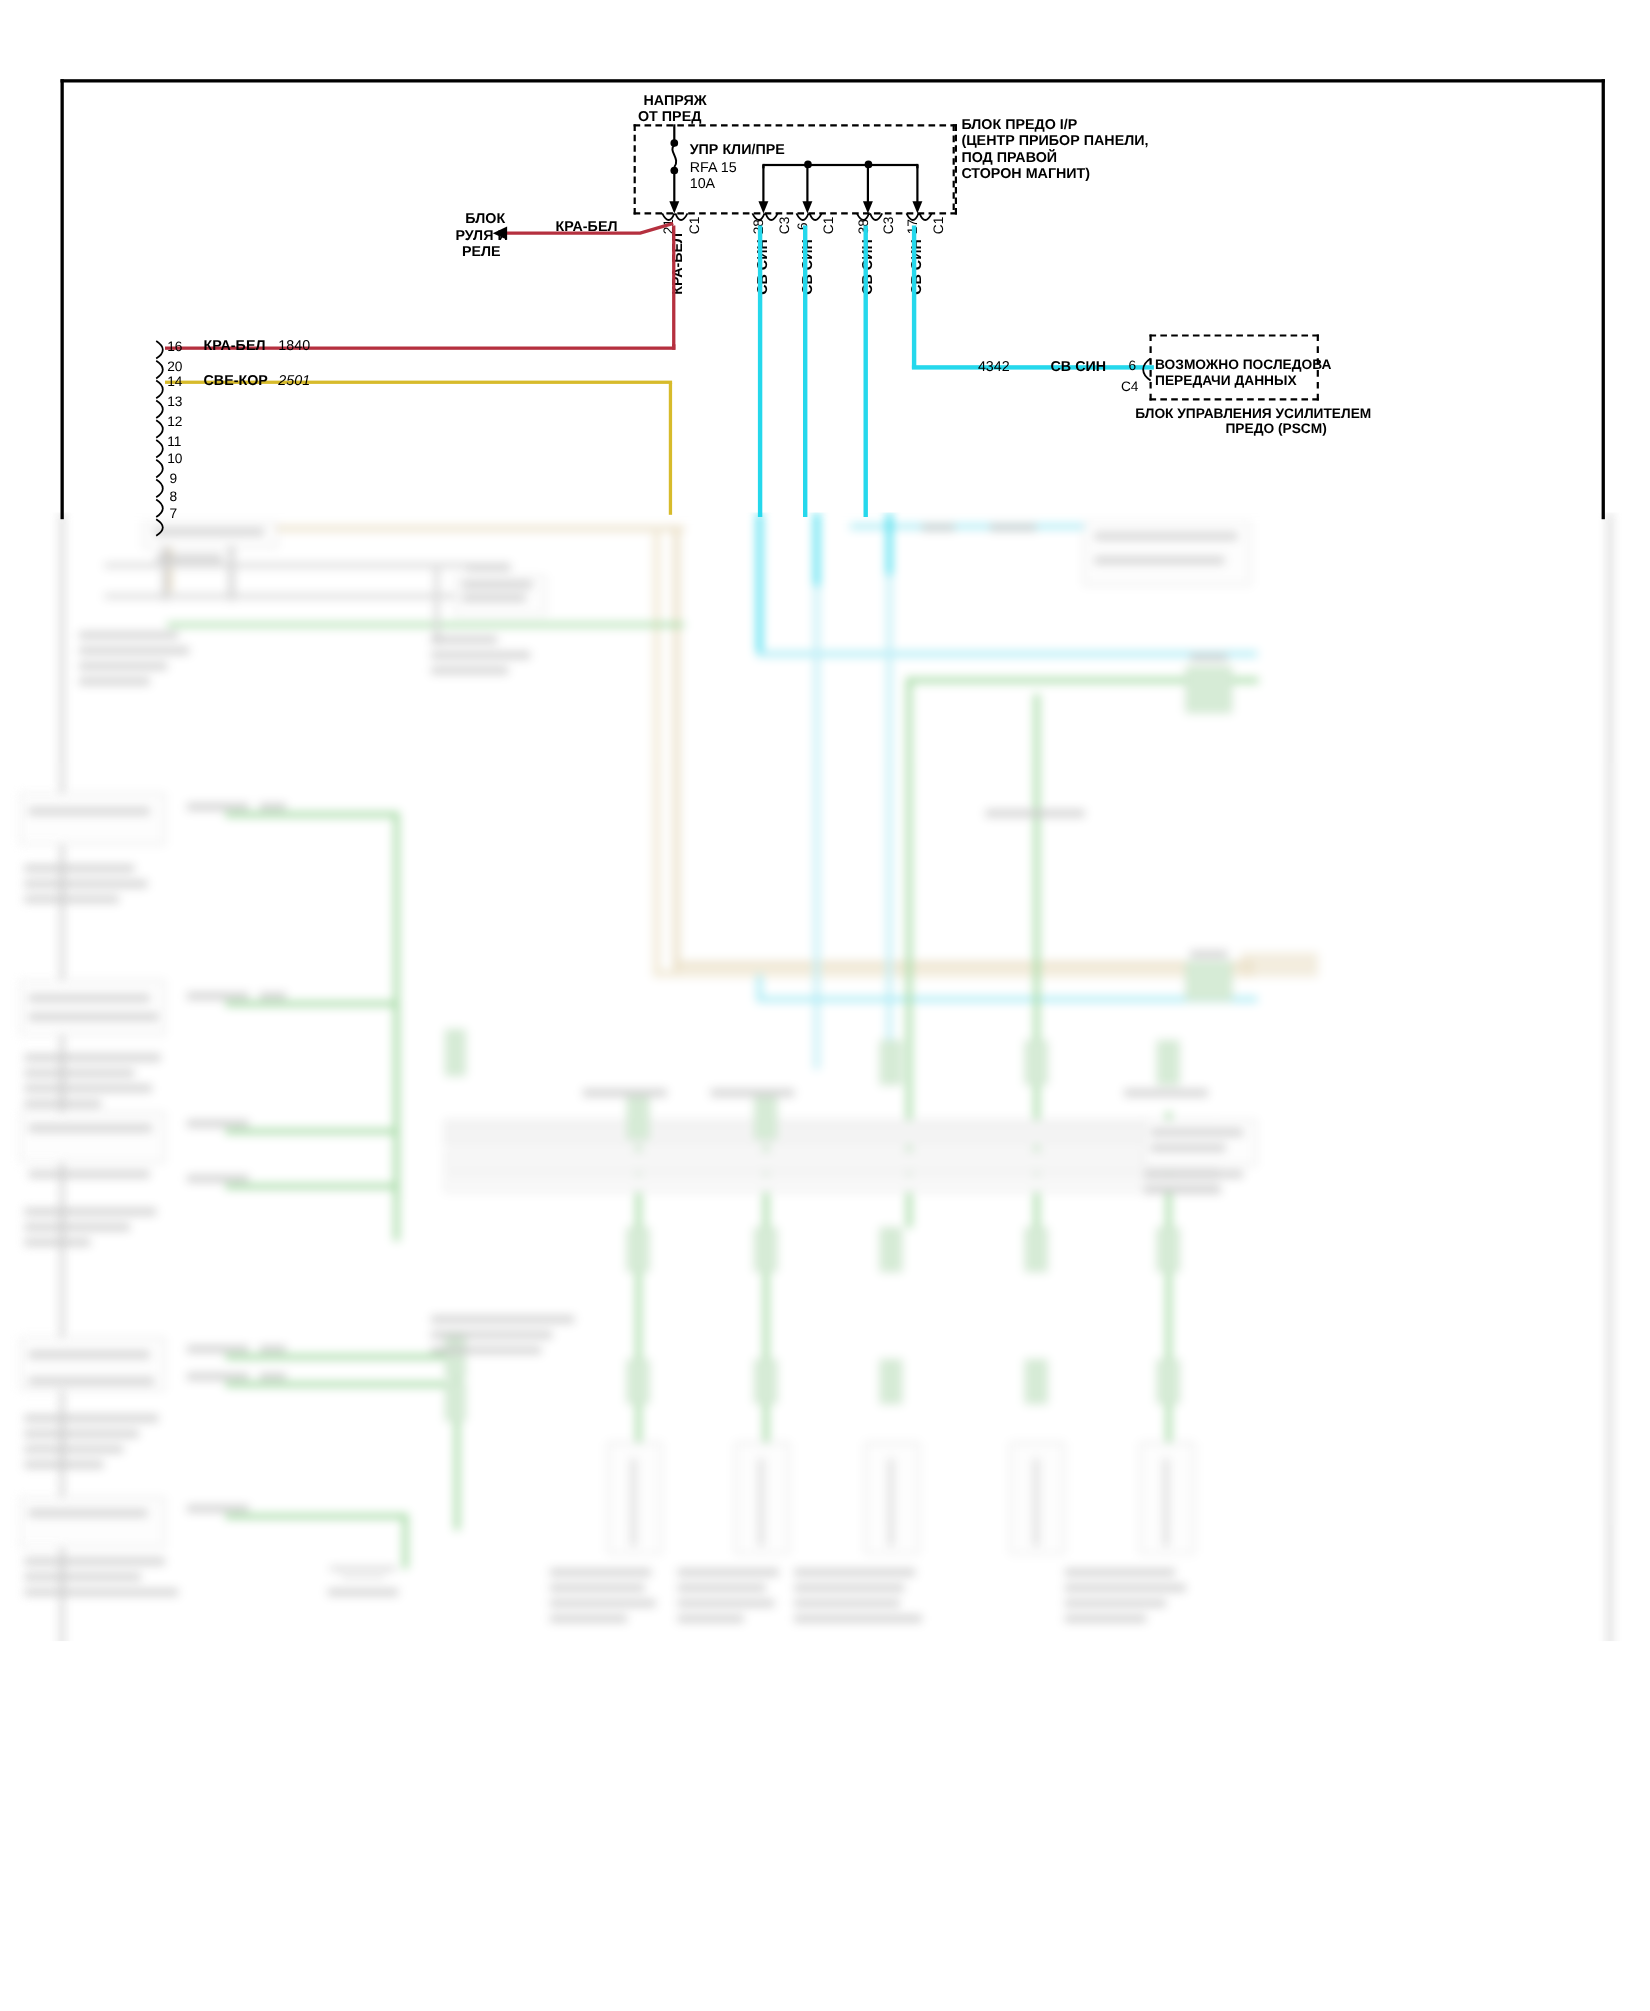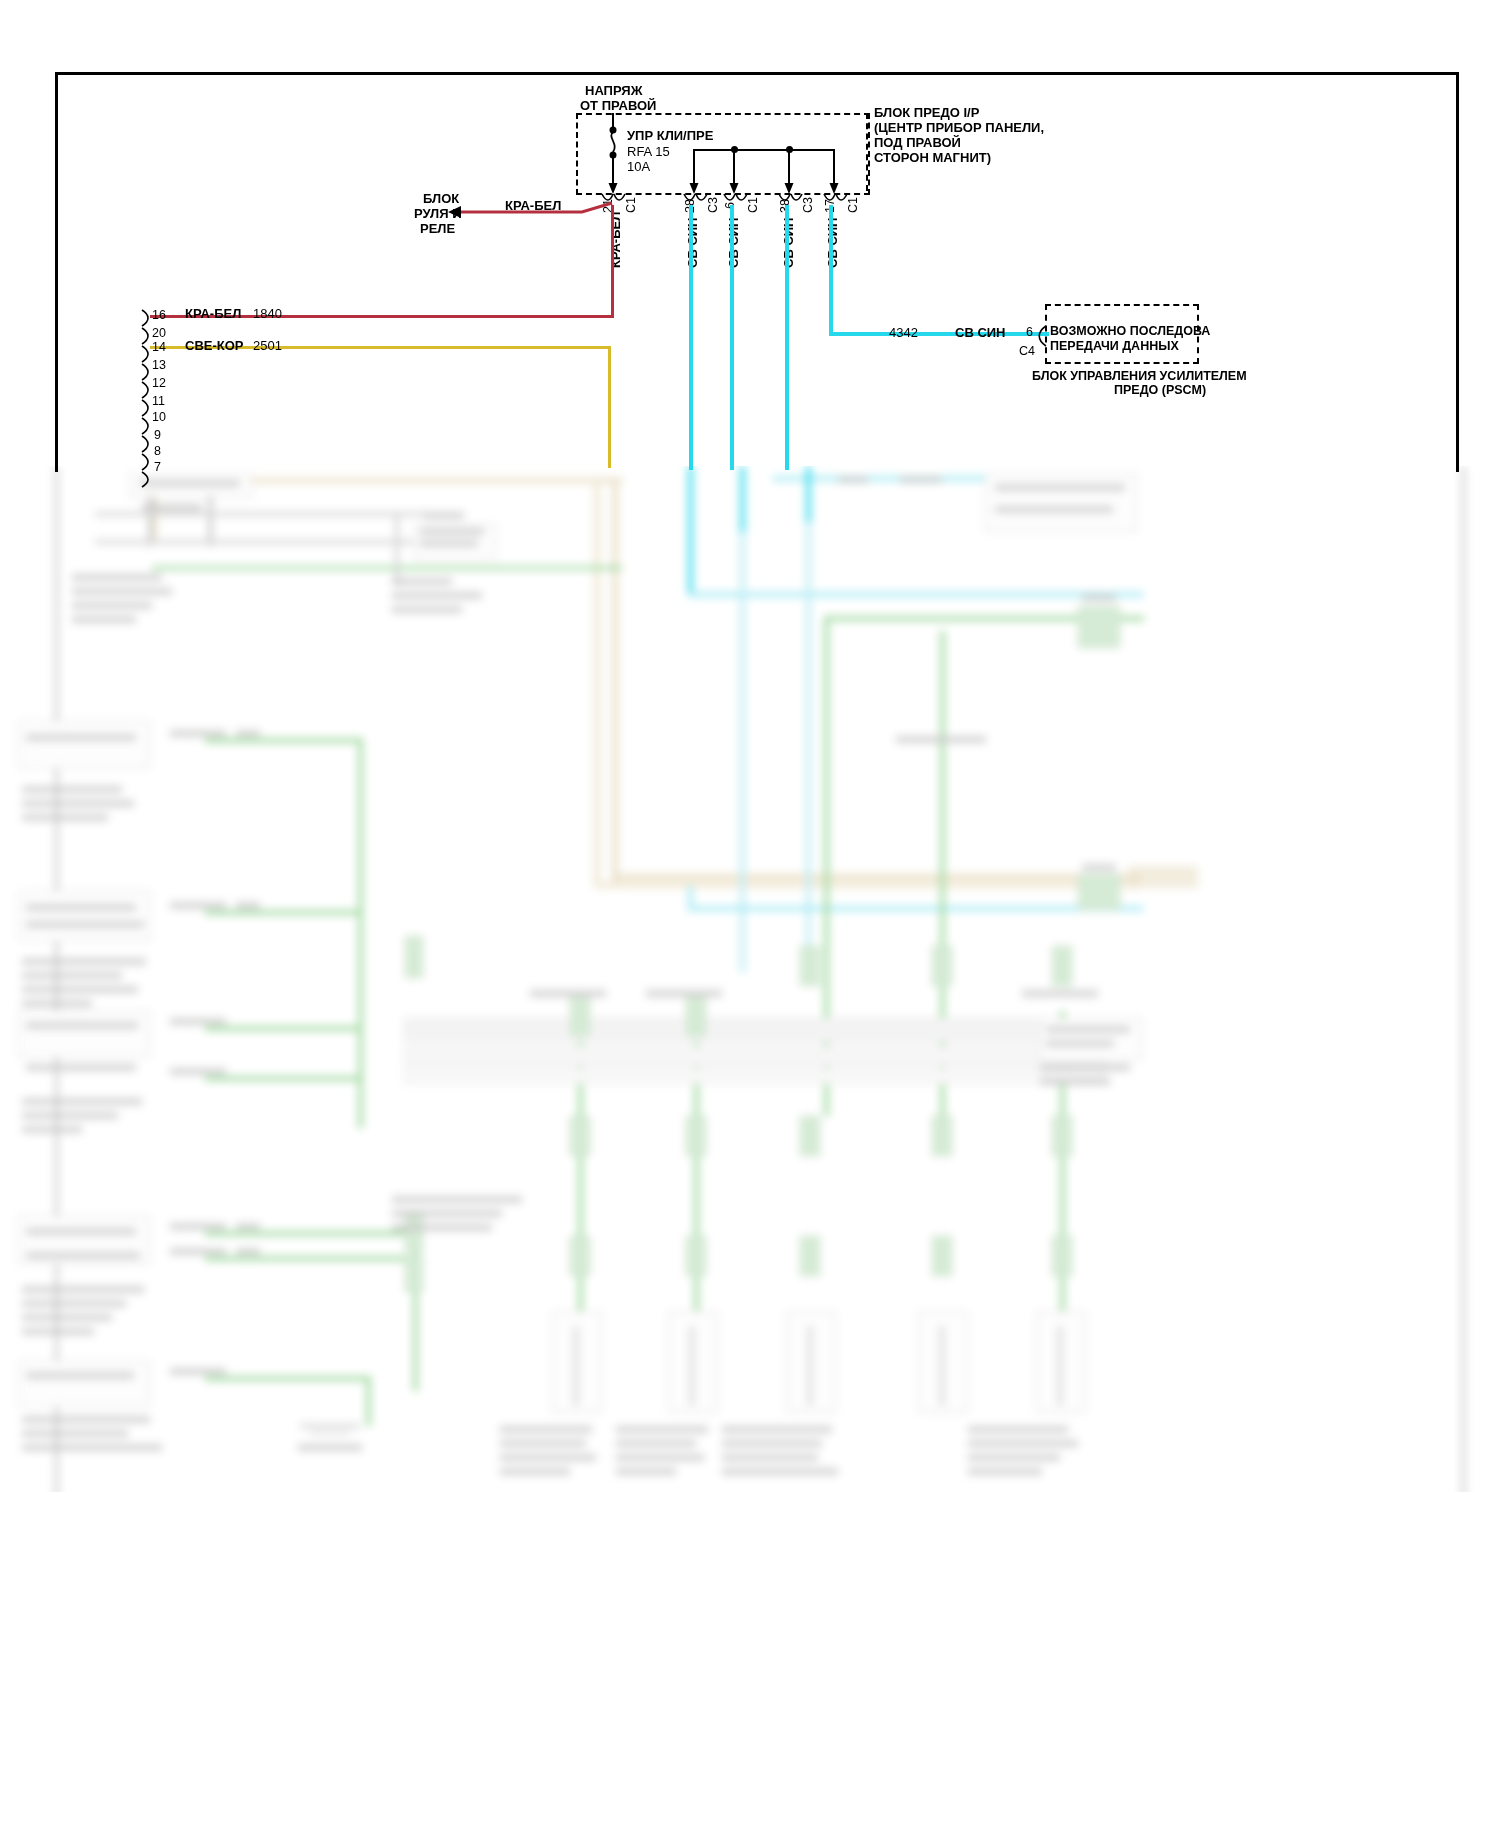--- a/index.html
+++ b/index.html
@@ -246,21 +246,21 @@
       <div class="bbox" style="left:8px;top:1040px;width:104px;height:16px;border:none;"></div>
       <div class="btext" style="left:10px;top:1044px;width:96px;"></div>
     </div>
   </div>
 
   <div class="frame-top"></div>
   <div class="frame-left"></div>
   <div class="frame-right"></div>
 
   <div class="lbl lbl-b" style="left:585px;top:83px;">НАПРЯЖ</div>
-  <div class="lbl lbl-b" style="left:580px;top:98px;">ОТ ПРАВОЙ</div>
+  <div class="lbl lbl-b" style="left:580px;top:98px;">ОТ ПРЕД</div>
 
   <div class="dashbox" style="left:576px;top:113px;width:290px;height:78px;border-bottom-style:dashed;"></div>
 
   <div class="wire w-blk" style="left:612px;top:113px;width:2px;height:17px;"></div>
 
   <svg style="position:absolute;left:604px;top:126px;" width="20" height="36">
     <circle cx="9" cy="4" r="3.5" fill="#000"></circle>
     <path d="M9 6 C 3 11, 15 18, 9 26" stroke="#000" stroke-width="1.8" fill="none"></path>
     <circle cx="9" cy="29" r="3.5" fill="#000"></circle>
   </svg>
@@ -374,21 +374,21 @@
   <div class="num" style="left:152px;top:376px;">12</div>
   <div class="num" style="left:152px;top:394px;">11</div>
   <div class="num" style="left:152px;top:410px;">10</div>
   <div class="num" style="left:154px;top:428px;">9</div>
   <div class="num" style="left:154px;top:444px;">8</div>
   <div class="num" style="left:154px;top:460px;">7</div>
 
   <div class="lbl lbl-b" style="left:185px;top:306px;">КРА-БЕЛ</div>
   <div class="lbl" style="left:253px;top:306px;">1840</div>
   <div class="lbl lbl-b" style="left:185px;top:338px;">СВЕ-КОР</div>
-  <div class="lbl" style="left:253px;top:338px;">2501</div>
+  <div class="lbl" style="left:253px;top:338px;font-style:italic;">2501</div>
 
   <div class="wire w-cyn" style="left:689px;top:205px;width:4px;height:265px;"></div>
   <div class="wire w-cyn" style="left:730px;top:205px;width:4px;height:265px;"></div>
   <div class="wire w-cyn" style="left:785px;top:205px;width:4px;height:265px;"></div>
 
   <div class="wire w-cyn" style="left:829px;top:205px;width:4px;height:130px;"></div>
   <div class="wire w-cyn" style="left:829px;top:332px;width:220px;height:4px;"></div>
 
   <div class="lbl" style="left:889px;top:325px;">4342</div>
   <div class="lbl lbl-b" style="left:955px;top:325px;">СВ СИН</div>

